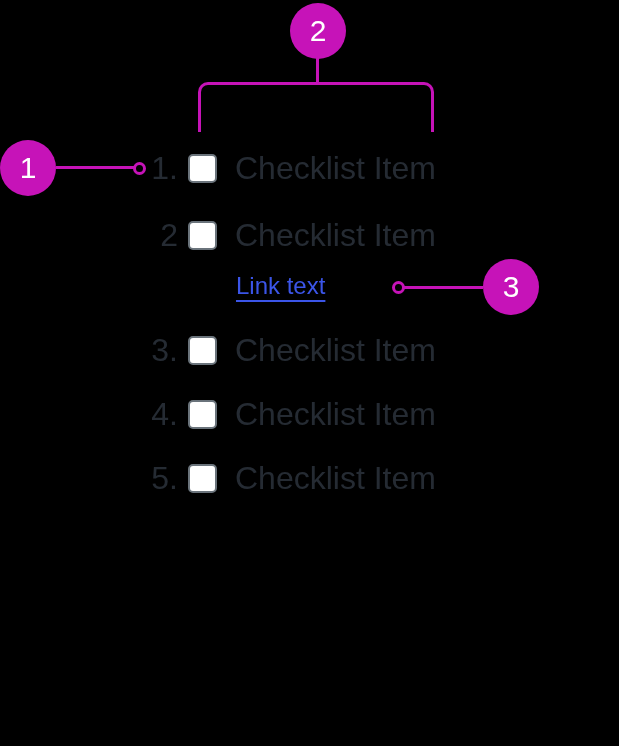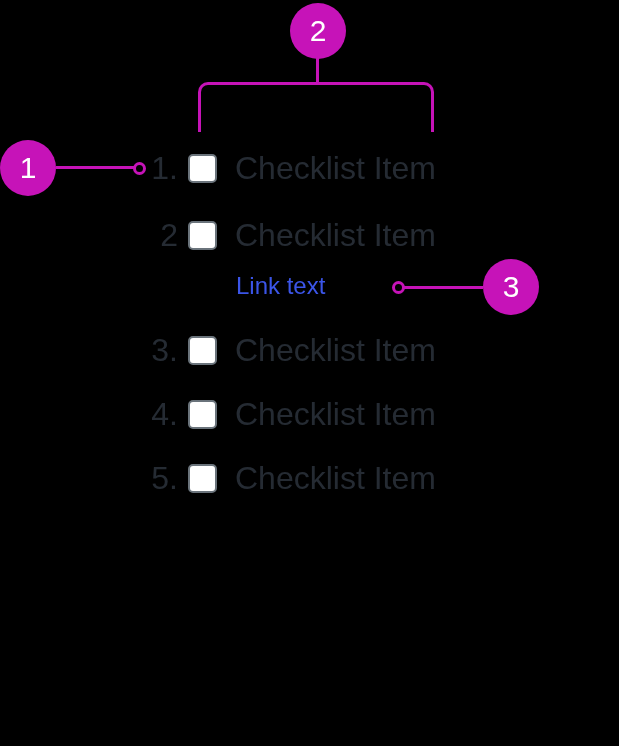--- a/index.html
+++ b/index.html
@@ -96,20 +96,21 @@
     font-size: 32px;
     color: #252B33;
     white-space: nowrap;
     text-align: center;
   }
   .link {
     position: absolute;
     left: 236px; top: 272px;
     font-size: 24px;
     color: #3B55E8;
+    text-decoration: underline;
     text-decoration-thickness: 2px;
     text-underline-offset: 6px;
     cursor: pointer;
     white-space: nowrap;
   }
 </style>
 </head>
 <body>
 
 <div class="canvas">

